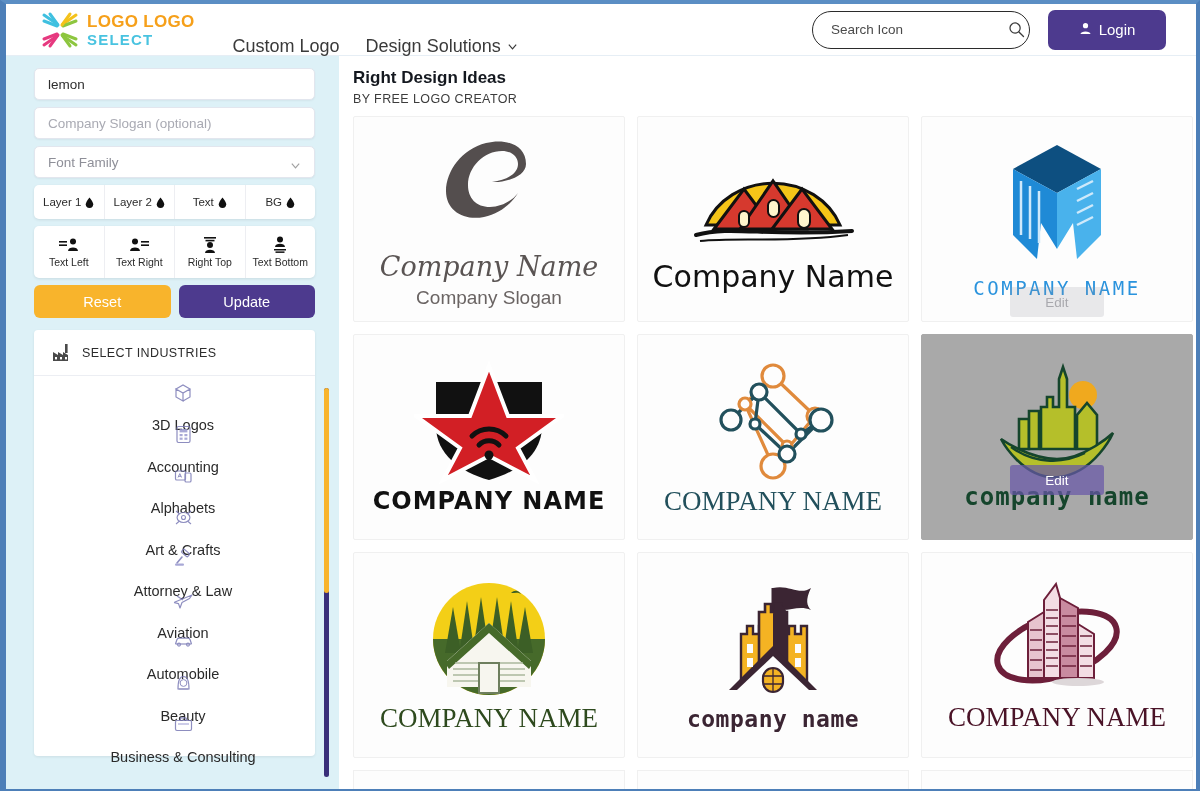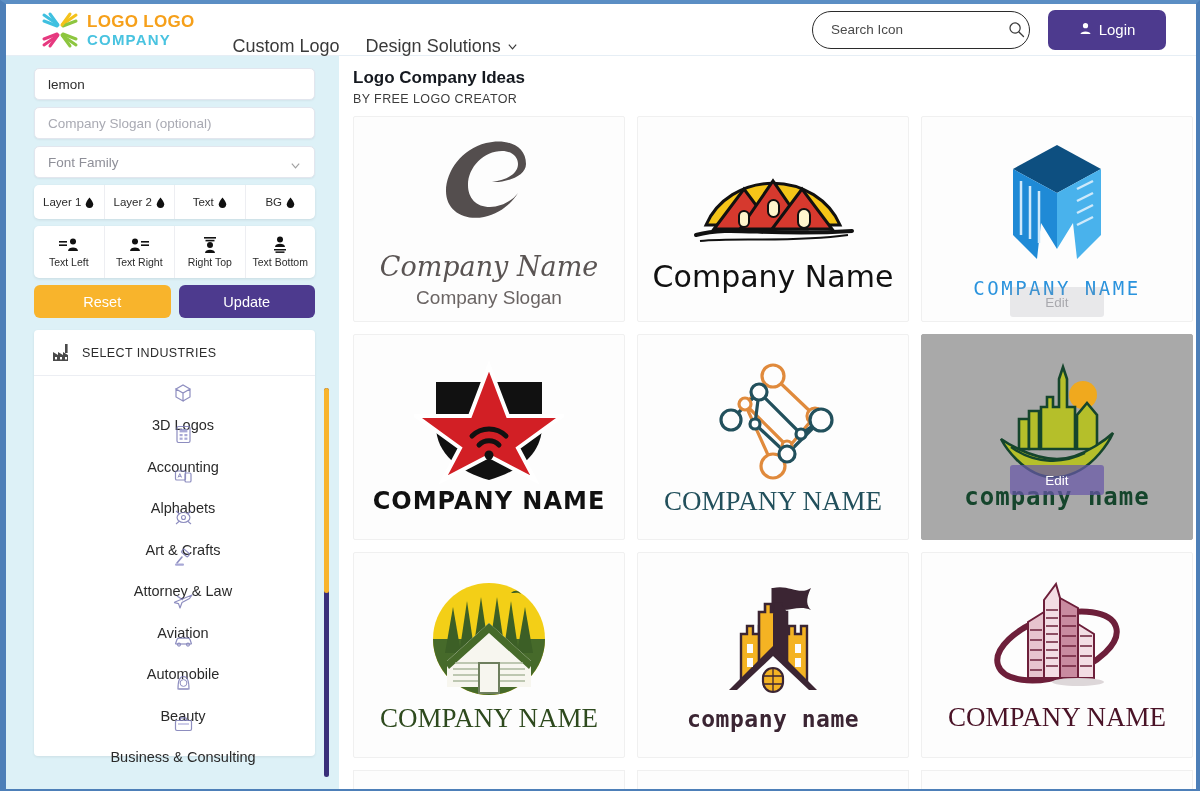--- a/index.html
+++ b/index.html
@@ -217,21 +217,21 @@
             <path d="M4 28 L17 23" stroke="#e6397f"></path>
             <path d="M10 35 L18 24" stroke="#e6397f"></path>
             <path d="M36 34 L23 25" stroke="#8dc63f"></path>
             <path d="M36 28 L23 23" stroke="#8dc63f"></path>
             <path d="M30 35 L22 24" stroke="#8dc63f"></path>
           </g>
         </svg>
       </span>
       <span class="brand-words">
         <div class="brand-top">LOGO LOGO</div>
-        <div class="brand-bot">COMPANY</div>
+        <div class="brand-bot">SELECT</div>
       </span>
     </div>
 
     <div class="nav">
       <div class="nav-item">
         <span>Custom Logo</span>
       </div>
       <div class="nav-item">
         <span>Design Solutions</span>
         <span class="caret">
@@ -452,21 +452,21 @@
         </div>
       </div>
 
       <div class="ind-scroll">
         <div class="thumb"></div>
       </div>
     </div>
   </div>
 
   <div class="main">
-    <div class="main-title">Logo Company Ideas</div>
+    <div class="main-title">Right Design Ideas</div>
     <div class="main-sub">BY FREE LOGO CREATOR</div>
 
     <div class="grid">
 
       <div class="card">
         <div class="art">
           <svg width="150" height="118" viewBox="0 0 150 118">
             <path d="M112 35 C112 16 92 9 72 14 C48 20 32 42 32 62 C32 82 50 92 70 88 C86 85 98 74 104 64
                      C99 71 88 78 76 78 C62 78 54 69 54 56 C54 38 70 22 88 22 C98 22 104 28 104 35
                      C104 44 94 51 78 53 C90 54 112 48 112 35Z" fill="#544e4e"></path>

